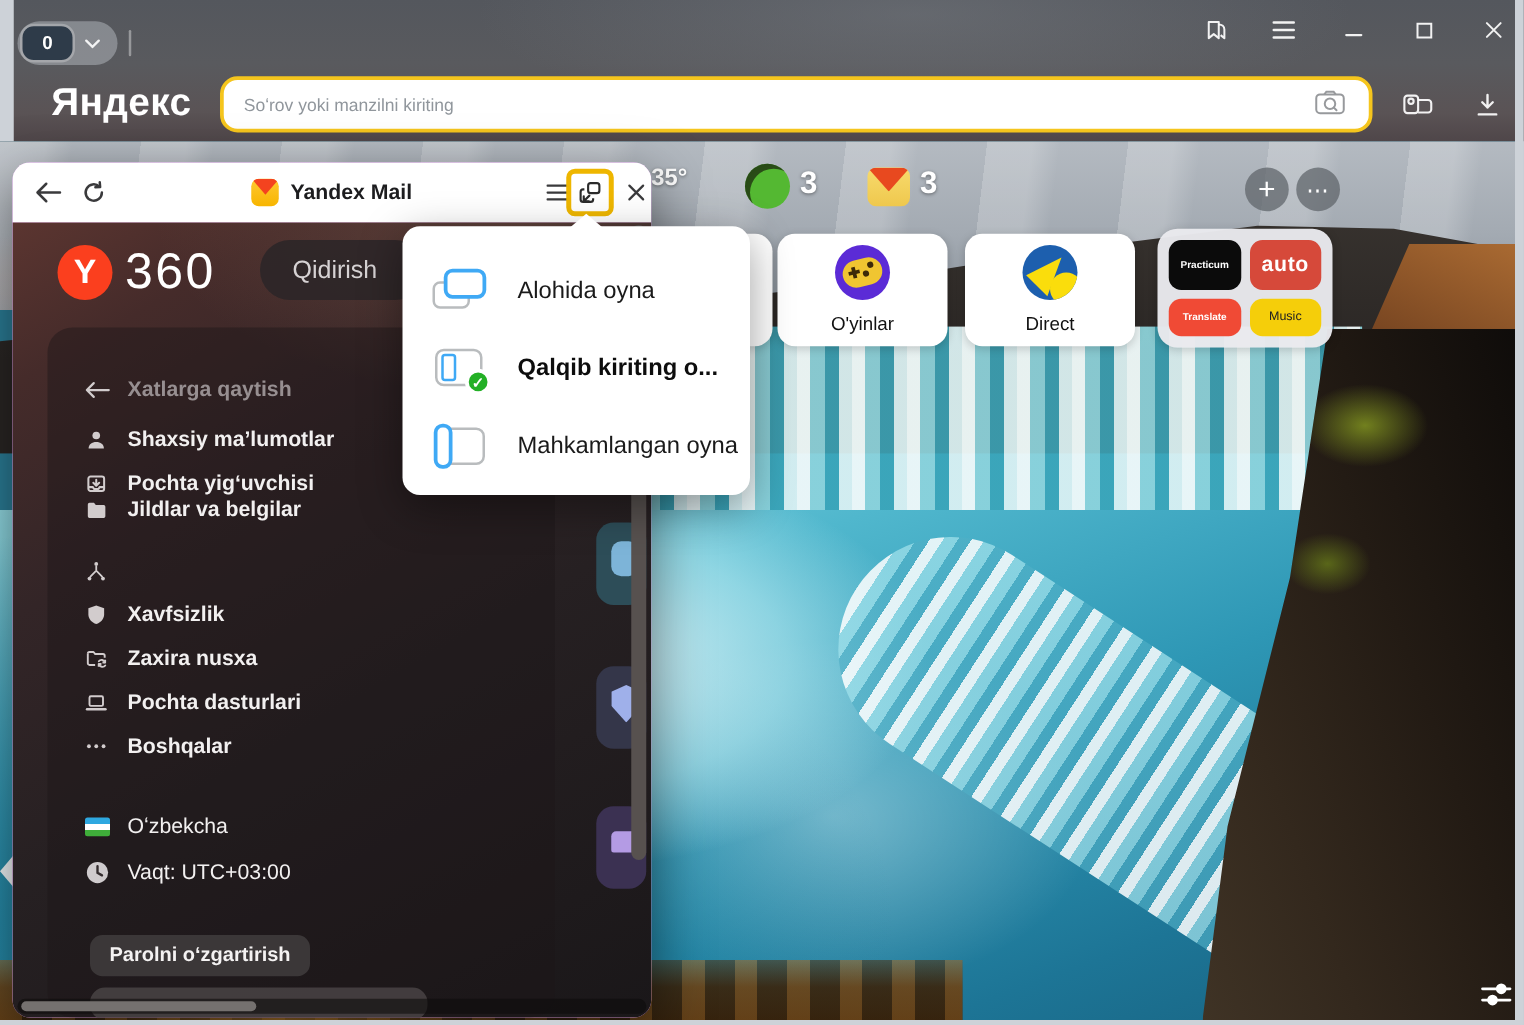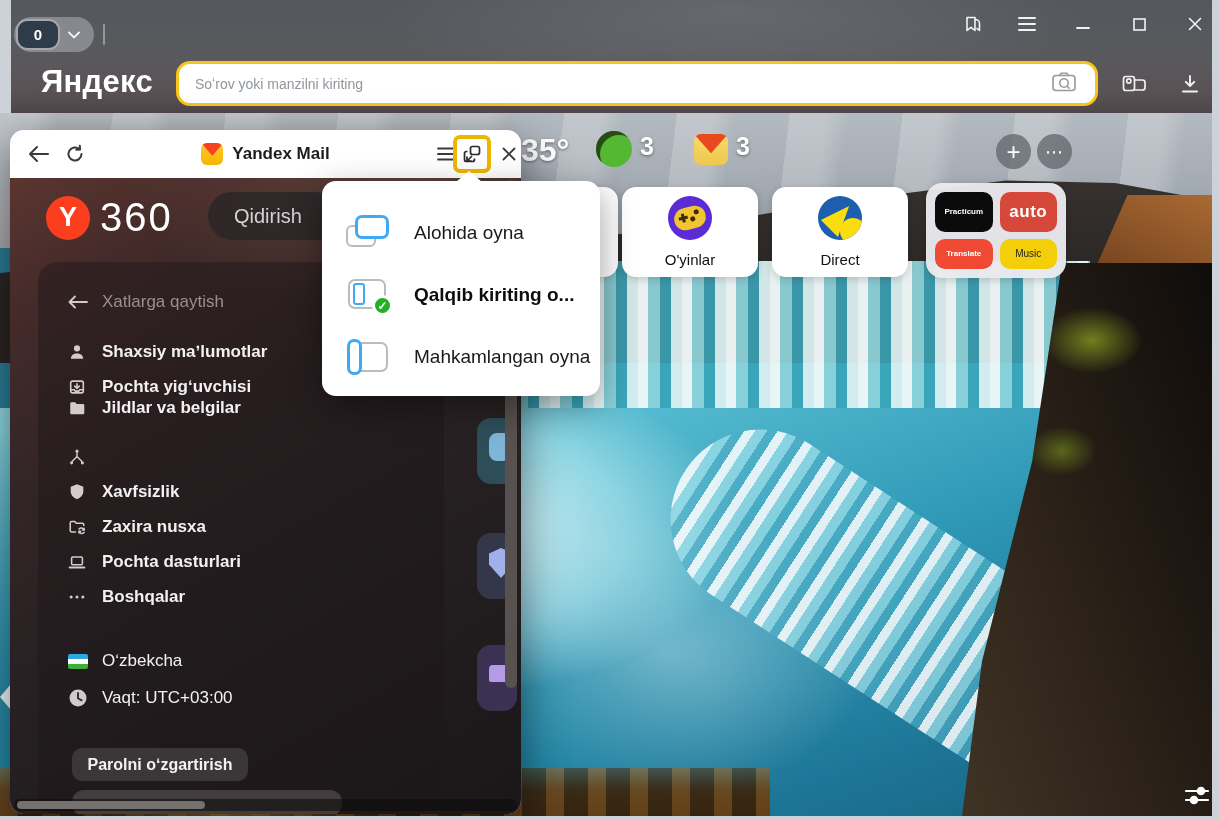--- a/index.html
+++ b/index.html
@@ -84,21 +84,21 @@
     background:linear-gradient(230deg,#41352 6,#41352б 0%,#3f3426 0%,#241c13 55%,#0f0b08 100%);
     clip-path:polygon(64% 0,100% 0,100% 100%,6% 100%,0 90%,40% 28%); }
   #wp-foliage { left:0; bottom:0; width:770px; height:48px;
     background:
       radial-gradient(220px 30px at 30% 100%, rgba(226,156,54,.55), transparent 75%),
       repeating-linear-gradient(90deg, rgba(196,126,44,.45) 0 18px, rgba(96,62,22,.45) 18px 42px),
       linear-gradient(180deg, rgba(22,17,12,.25) 0%, rgba(24,18,11,.9) 45%, #130d07 100%); }
 
   
   .dz { z-index:5; }
-  #weather-temp { left:521px; top:132px; color:#fff; font-size:32px; font-weight:bold;
+  #weather-temp { left:521px; top:132px; color:#fff; font-size:19px; font-weight:bold;
     text-shadow:0 1px 3px rgba(0,0,0,.45); }
   #msgr-ico { left:596px; top:131px; width:36px; height:36px; border-radius:50%;
     background:radial-gradient(circle at 62% 62%, #54b832 55%, #3f9c24 100%);
     box-shadow:inset 5px 5px 0 -1px rgba(26,36,14,.72); }
   .badge-count { color:#fff; font-size:25px; font-weight:bold; text-shadow:0 1px 3px rgba(0,0,0,.45); }
   #badge1 { left:640px; top:132px; } #badge2 { left:736px; top:132px; }
   #mail-ico { left:694px; top:134px; width:34px; height:31px; border-radius:7px;
     background:linear-gradient(180deg,#f7da6d 0%,#efc84d 100%); overflow:hidden; }
   #mail-ico::before { content:""; position:absolute; left:0; top:0; width:100%; height:62%;
     background:#e8491f; clip-path:polygon(0 0,100% 0,50% 100%); }
@@ -170,21 +170,21 @@
   #y360-text { color:#fff; font-size:40px; letter-spacing:2px; }
   #qidirish { position:absolute; left:198px; top:14px; width:132px; height:48px; border-radius:24px;
     background:rgba(44,38,40,.9); color:#d6d2d3; font-size:20px; line-height:48px; padding-left:26px; }
 
   #side-panel { position:absolute; left:28px; top:84px; width:406px; height:552px;
     background:rgba(28,22,24,.45); border-radius:20px; }
 
   .nav-row { position:absolute; left:58px; display:flex; align-items:center; gap:14px;
     color:#f2f0f0; font-size:17px; font-weight:600; }
   .nav-row .nico { width:20px; height:20px; color:#d2cccd; flex:0 0 20px; display:flex; align-items:center; }
-  #row-back { top:114px; color:#978f91; font-weight:normal;text-align:right; }
+  #row-back { top:124px; color:#978f91; font-weight:bold;text-align:right; }
   #row-0 { top:164px; } #row-1 { top:199px;align-items:center; } #row-2 { top:220px; } #row-3 { top:269px; }
   #row-4 { top:304px; } #row-5 { top:339px; } #row-6 { top:374px; } #row-7 { top:409px; }
   #row-lang { top:473px; font-weight:normal; } #row-time { top:510px; font-weight:normal; }
   #uz-flag { width:20px; height:15px; border-radius:2px; overflow:hidden; flex:0 0 20px;
     background:linear-gradient(180deg,#2ea8e0 0 33%,#fff 33% 66%,#3fae3a 66% 100%); }
 
   #btn-password { position:absolute; left:62px; top:570px; width:176px; height:33px; border-radius:10px;
     background:#3b3738; color:#f4f2f2; font-size:16px; font-weight:bold;
     display:flex; align-items:center; justify-content:center; }
   #btn-partial { position:absolute; left:62px; top:612px; width:270px; height:26px;

